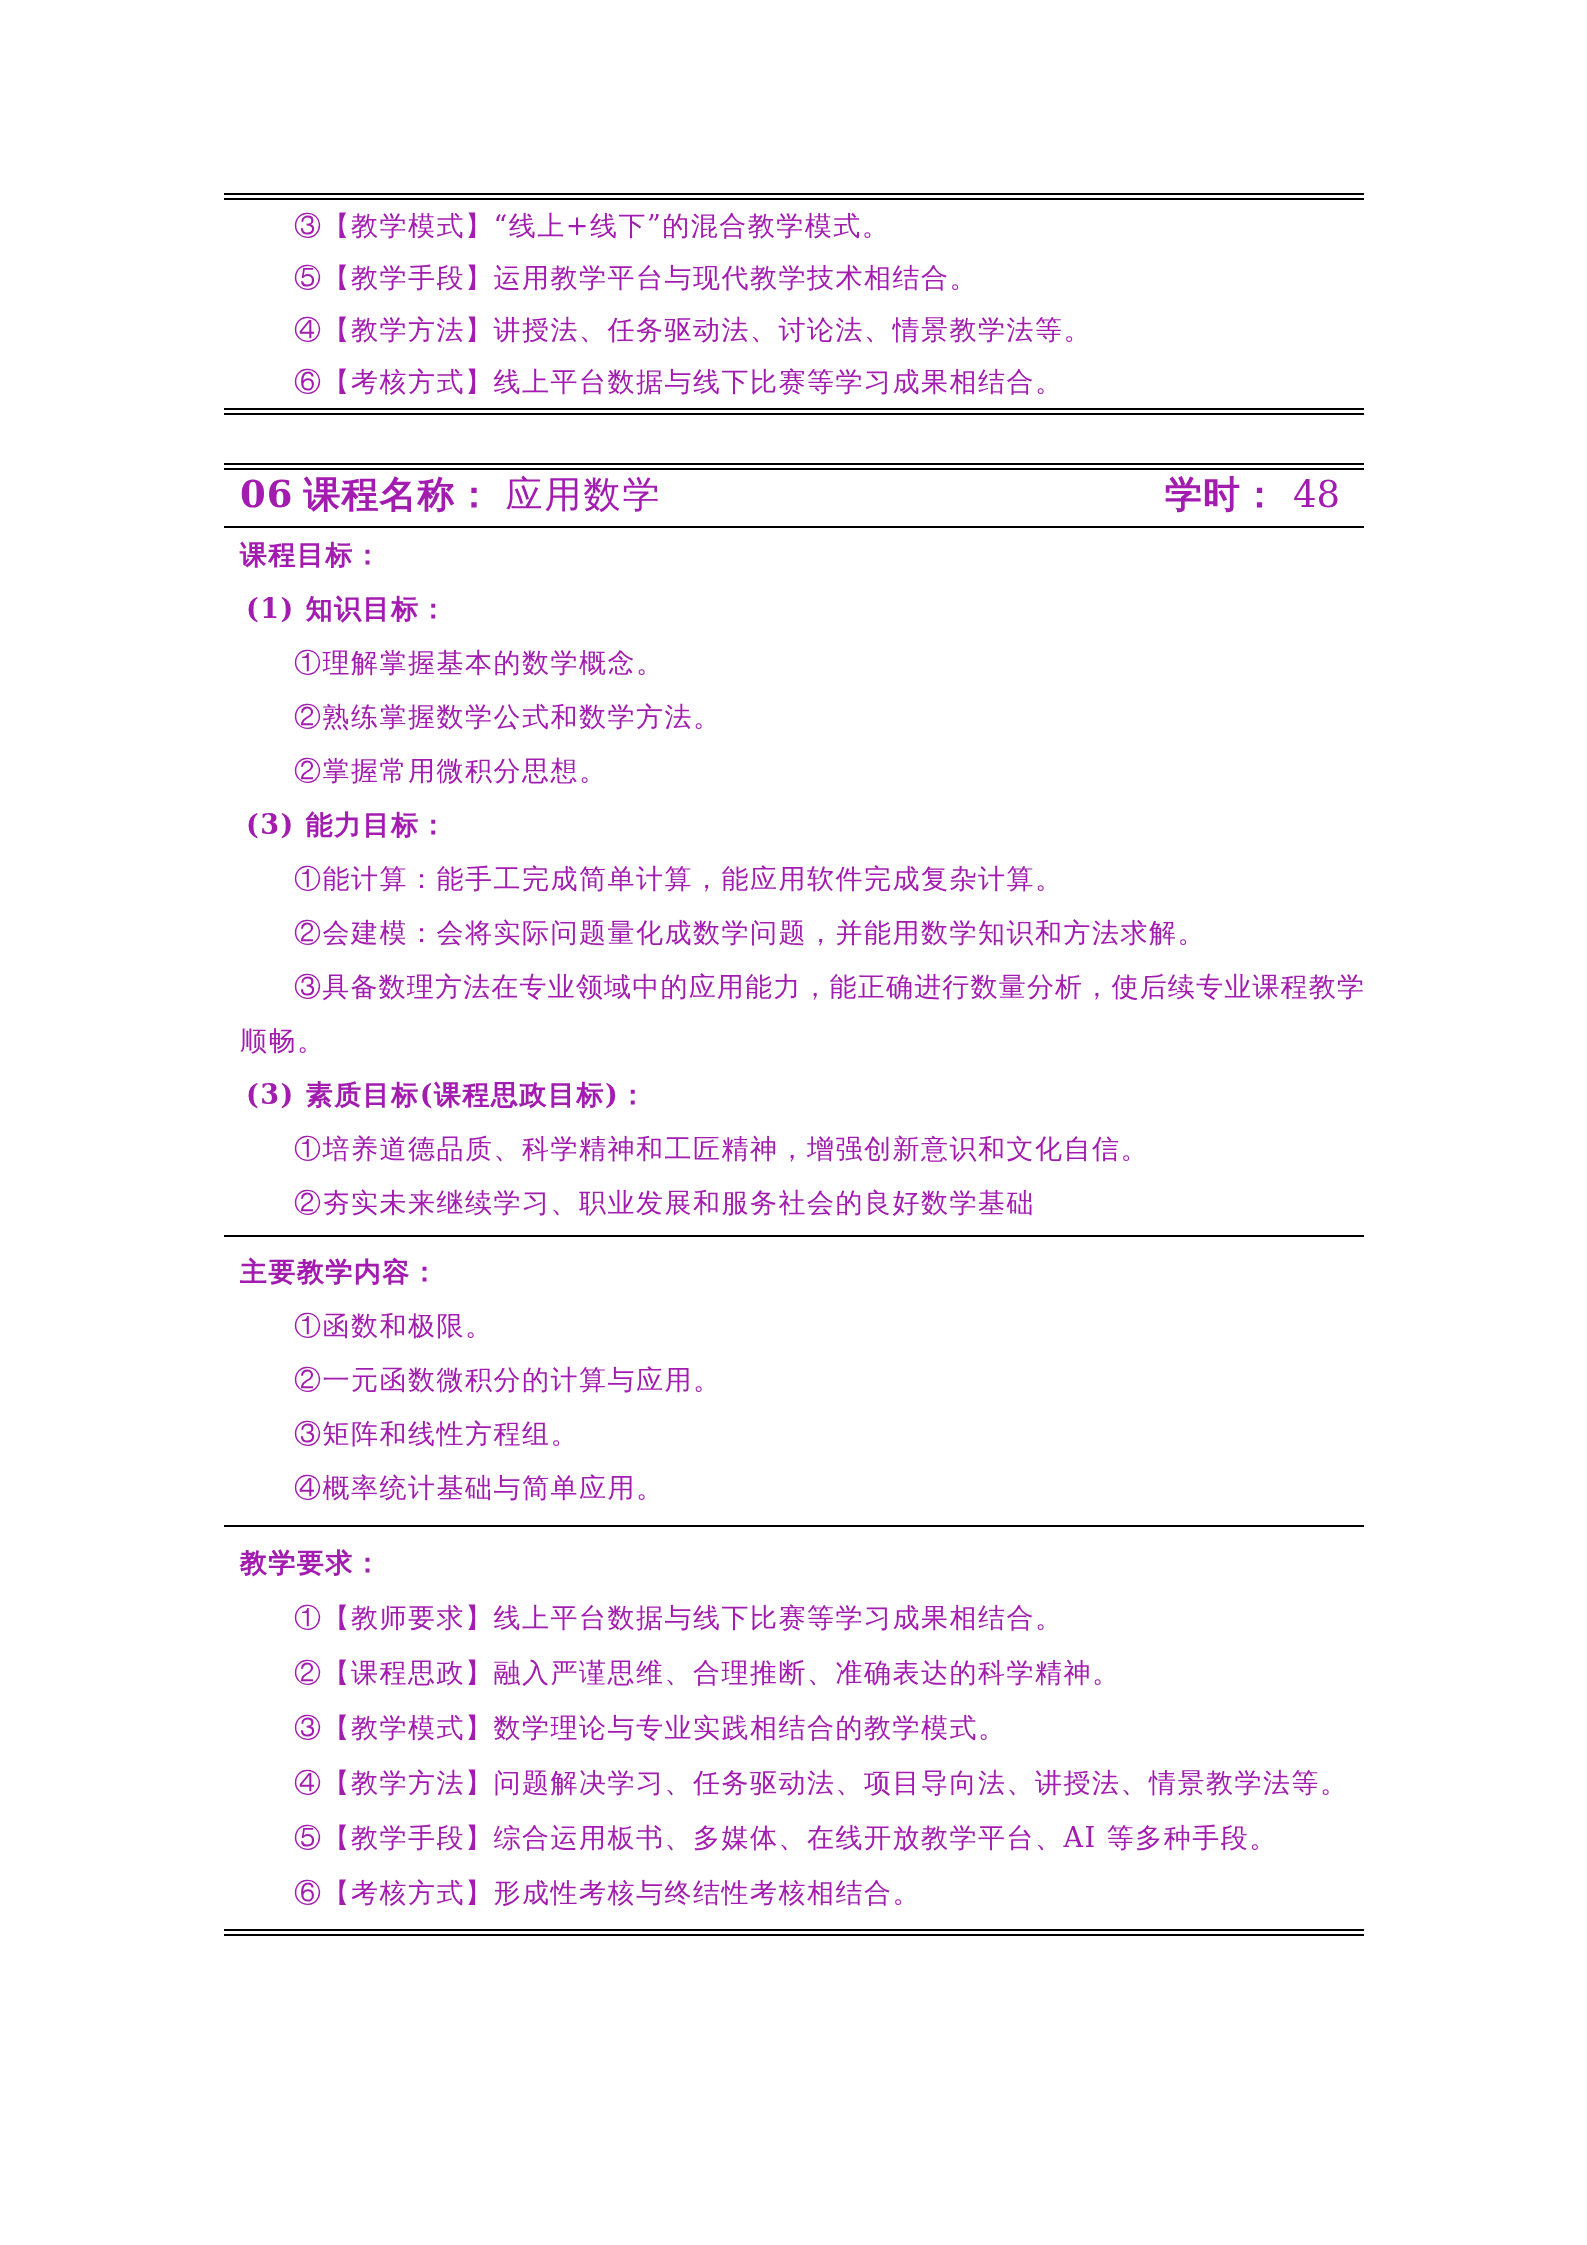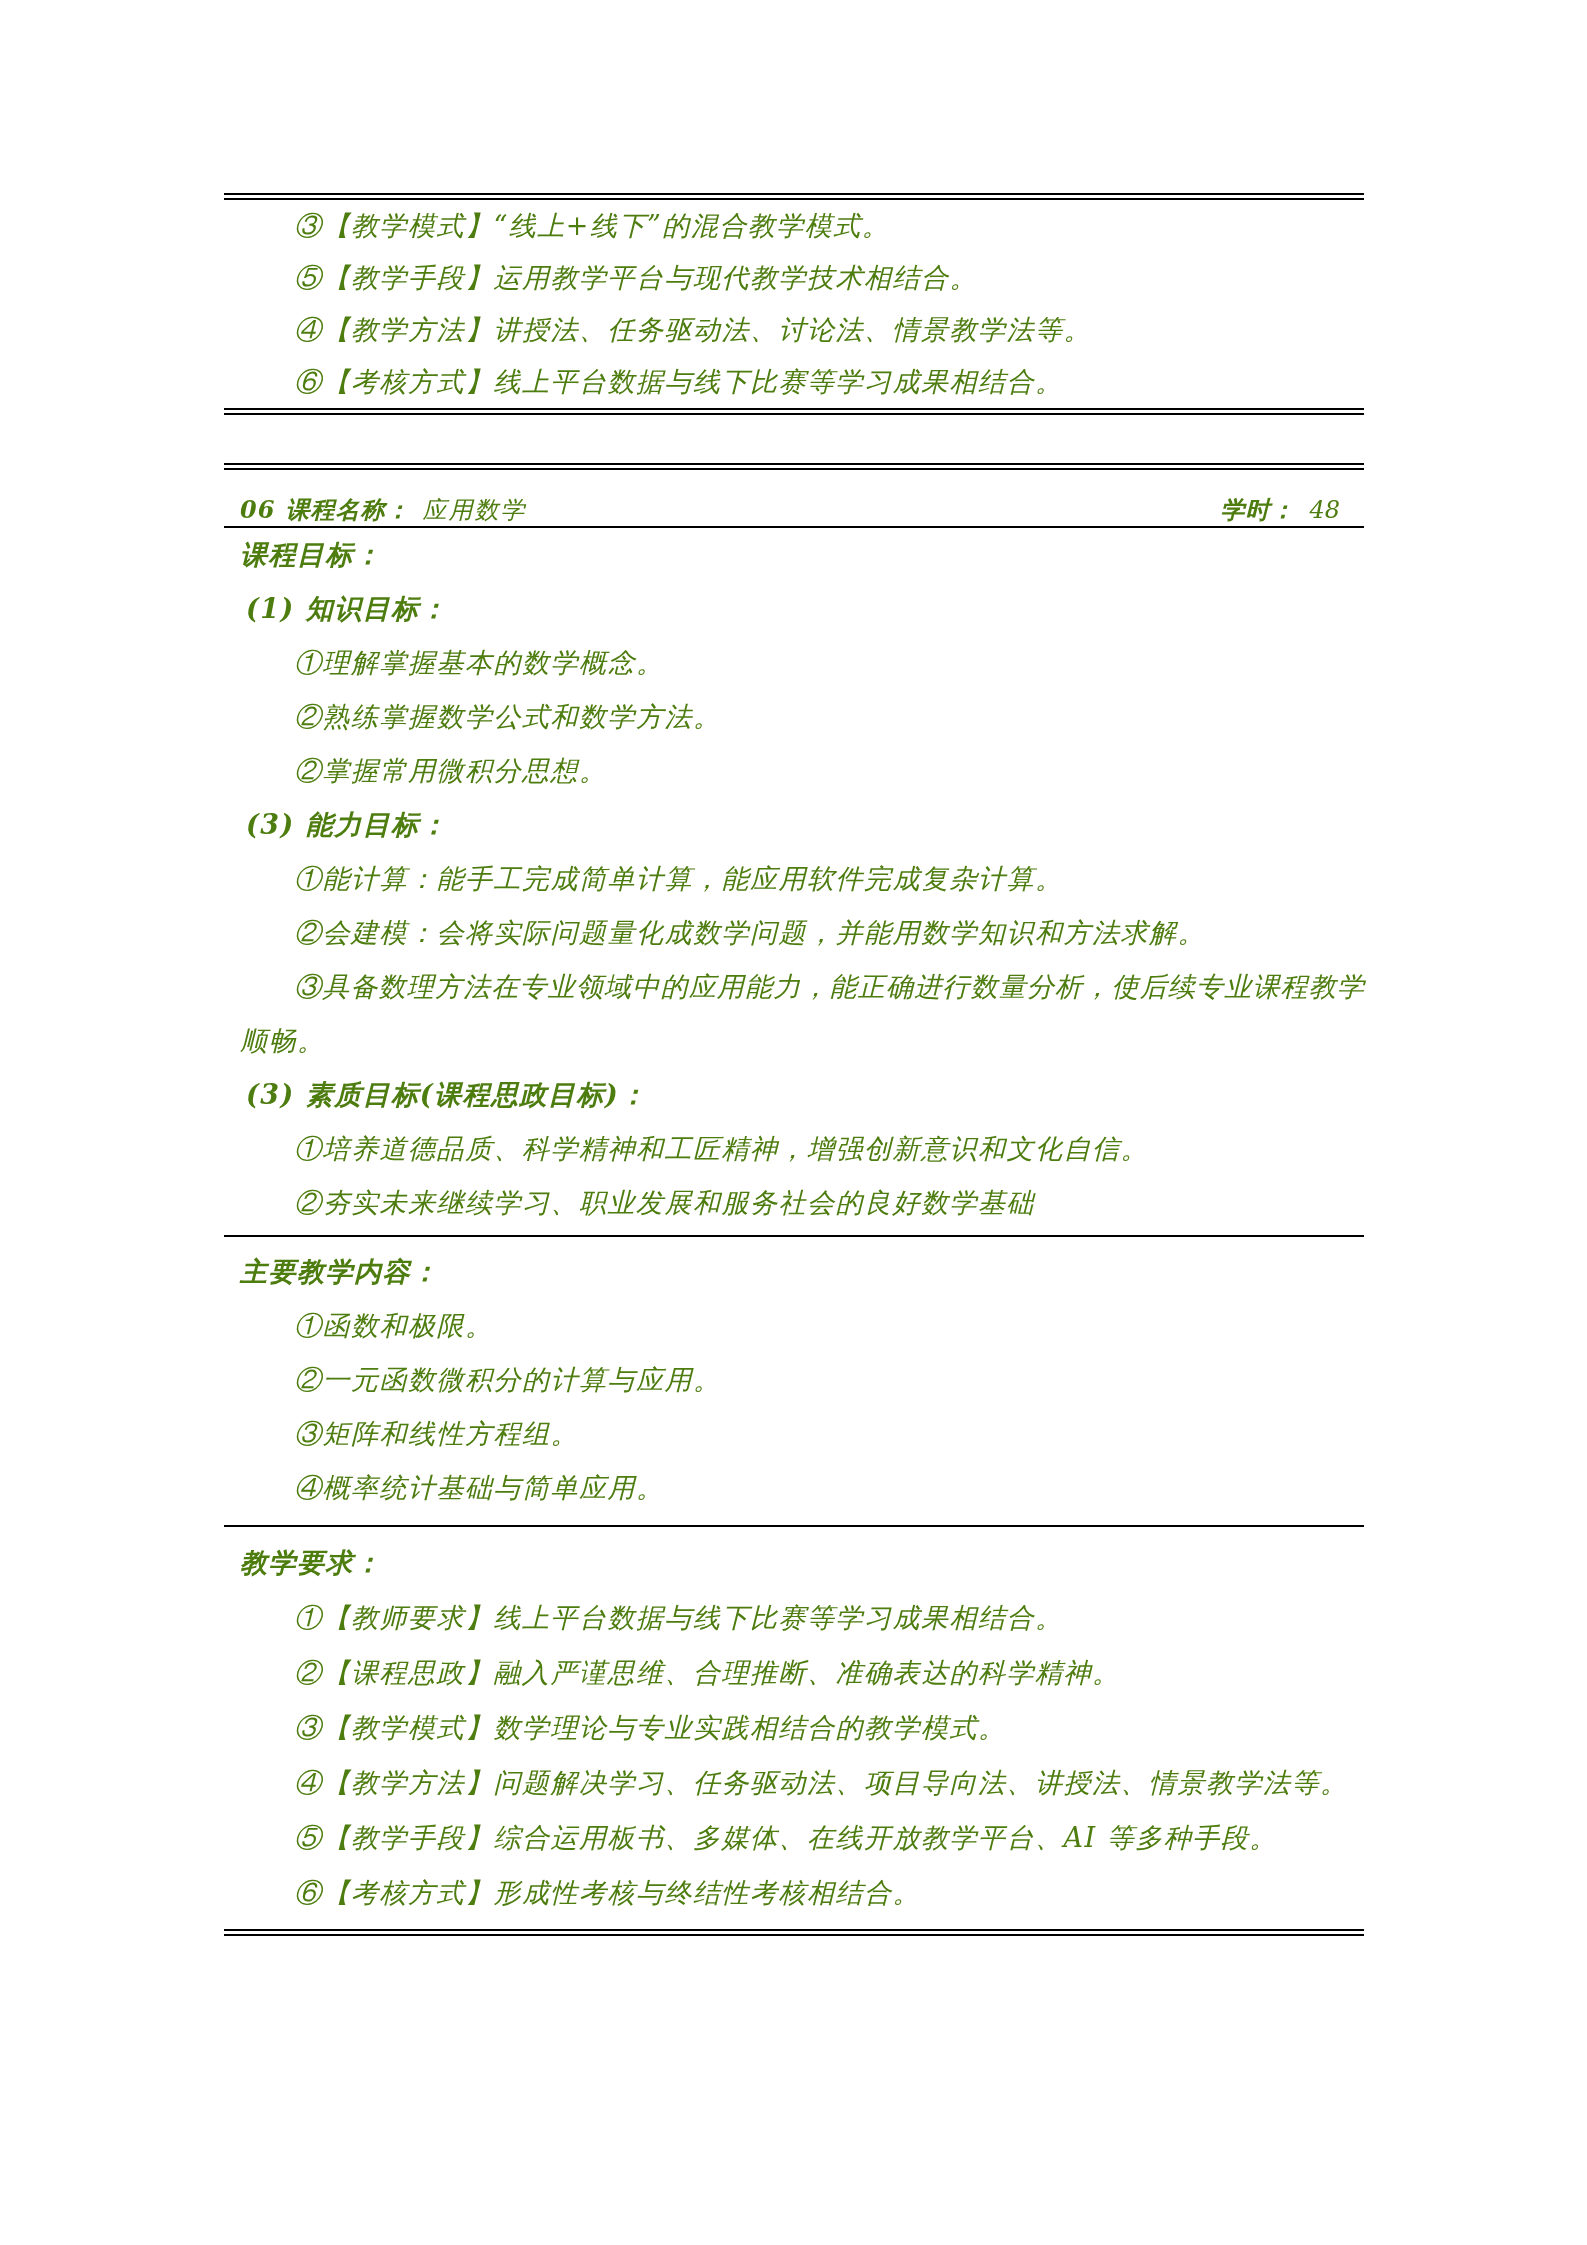--- a/index.html
+++ b/index.html
@@ -2,23 +2,22 @@
 <html><head>
 <meta charset="utf-8">
 <style>
   html, body { margin:0; padding:0; background:#ffffff; }
   .page {
     position:relative;
     width:1587px;
     height:1960px;
     background:#ffffff;
     font-family:"DejaVu Serif","Liberation Serif",serif;
-    color:#4d7c0f;
+    color:#a21caf;
     overflow:hidden;
-    font-style:italic;
   }
   .content {
     position:absolute;
     left:224px;
     top:193px;
     width:1140px;
   }
   .rule-double {
     height:3px;
     border-top:2px solid #000;
@@ -50,25 +49,25 @@
 
   .rule-after-g1 { margin-top:5px; }
   .group-content { margin-top:8px; }
   .rule-after-g2 { margin-top:10px; }
   .group-requirements { margin-top:8px; }
   .rule-after-g3 { margin-top:9px; }
 
   .header-row {
     display:flex;
     justify-content:space-between;
-    align-items:flex-end;
+    align-items:flex-start;
     height:56px;
     padding-left:16px;
     padding-right:24px;
-    font-size:24px;
+    font-size:37px;
   }
   .header-row.course-07 { height:52px;gap:20px; }
   .header-left { font-weight:bold; letter-spacing:1px; white-space:nowrap; }
   .course-number { font-weight:bold; margin-right:10px; }
   .course-title { font-weight:normal; margin-left:12px; letter-spacing:2px; }
   .hours-group { white-space:nowrap;margin-left:10px; }
   .hours-label { font-weight:bold; letter-spacing:1px; }
   .hours-value { font-weight:normal; margin-left:14px; }
 
   .page-number {

